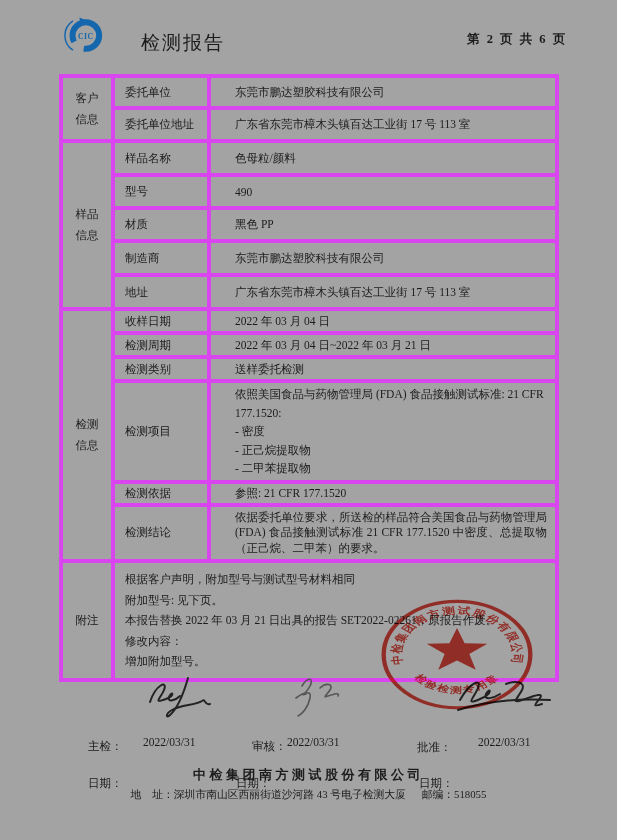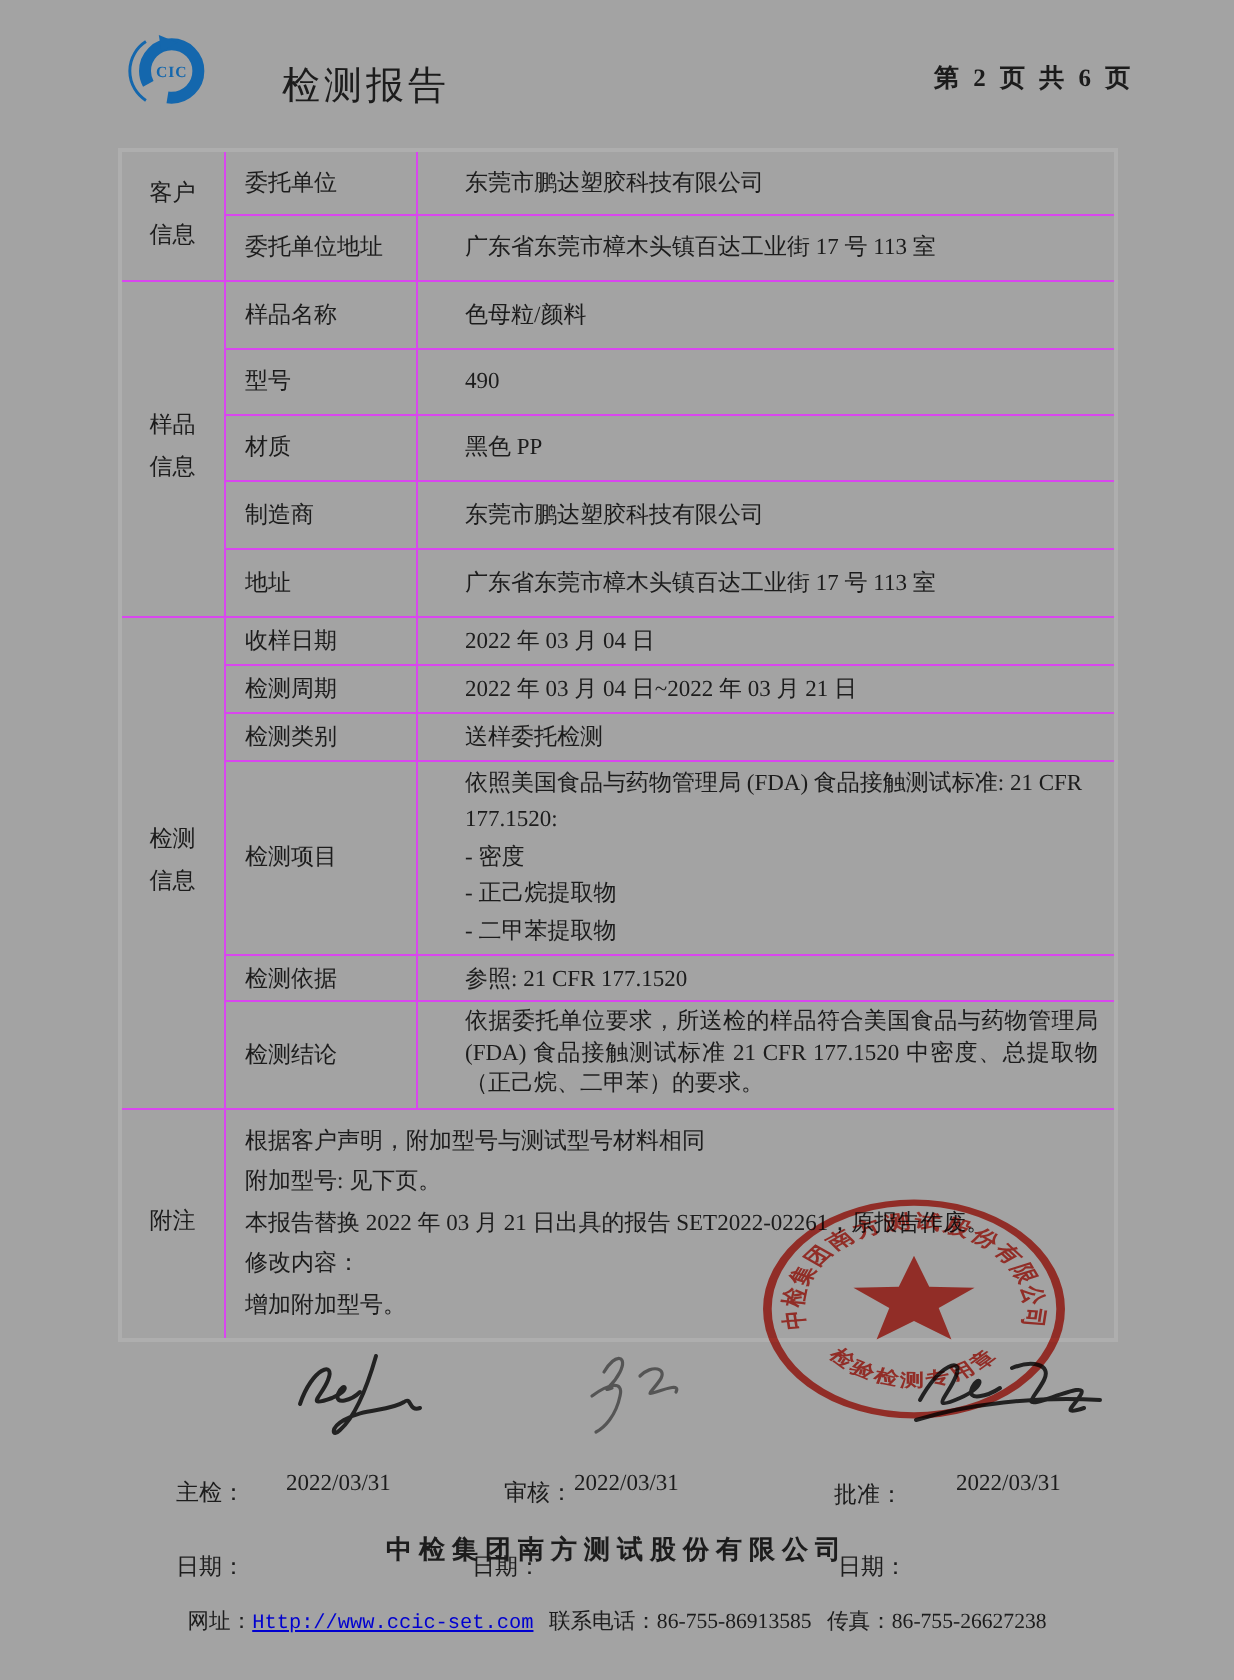--- a/index.html
+++ b/index.html
@@ -32,21 +32,21 @@
     font-size: 12.5px; font-weight: bold; letter-spacing: 2px; white-space: nowrap;
   }
 
   
   .report-table {
     position: absolute; left: 59px; top: 74px;
     width: 500px; border-collapse: collapse; table-layout: fixed;
     border: 2px solid #aeaeae;
   }
   .report-table td {
-    border: 1px solid #d946ef;
+    border: 4px solid #d946ef;
     font-size: 11.5px;
     vertical-align: middle;
     overflow: hidden;
   }
   td.grp { text-align: center; padding: 0; }
   td.grp span { display: inline-block; width: 25px; line-height: 21px; vertical-align: middle; text-align: center; }
   td.lbl { padding-left: 10px; }
   td.val { padding-left: 24px; padding-right: 8px; }
   td.multiline { white-space: pre-line; line-height: 18.5px; padding-top: 2px; padding-bottom: 2px; }
   td.conclusion { line-height: 15.5px; text-align: justify; padding-top: 3px; padding-bottom: 3px; }
@@ -213,20 +213,19 @@
     <text font-size="13.5" font-weight="bold" fill="#e03226" letter-spacing="1.5">
       <textPath href="#stampTopArc" startOffset="50%" text-anchor="middle">中检集团南方测试股份有限公司</textPath>
     </text>
     <text font-size="12.5" font-weight="bold" fill="#e03226" letter-spacing="2">
       <textPath href="#stampBottomArc" startOffset="50%" text-anchor="middle">检验检测专用章</textPath>
     </text>
   </svg>
 
   <div class="footer-line footer-company">中检集团南方测试股份有限公司</div>
 
-
-  <div class="footer-line footer-contact">
-    <span>网址：</span><span class="link seg">Http://www.ccic-set.com</span>
-    <span>联系电话：</span><span class="seg">86-755-86913585</span>
-    <span>传真：</span><span>86-755-26627238</span>
+  <div class="footer-line footer-address">
+    <span>地　址：</span><span class="seg">深圳市南山区西丽街道沙河路 43 号电子检测大厦</span>
+    <span style="margin-left:8px">邮编：</span><span>518055</span>
   </div>
 
+
 </div>
 
 </body></html>

